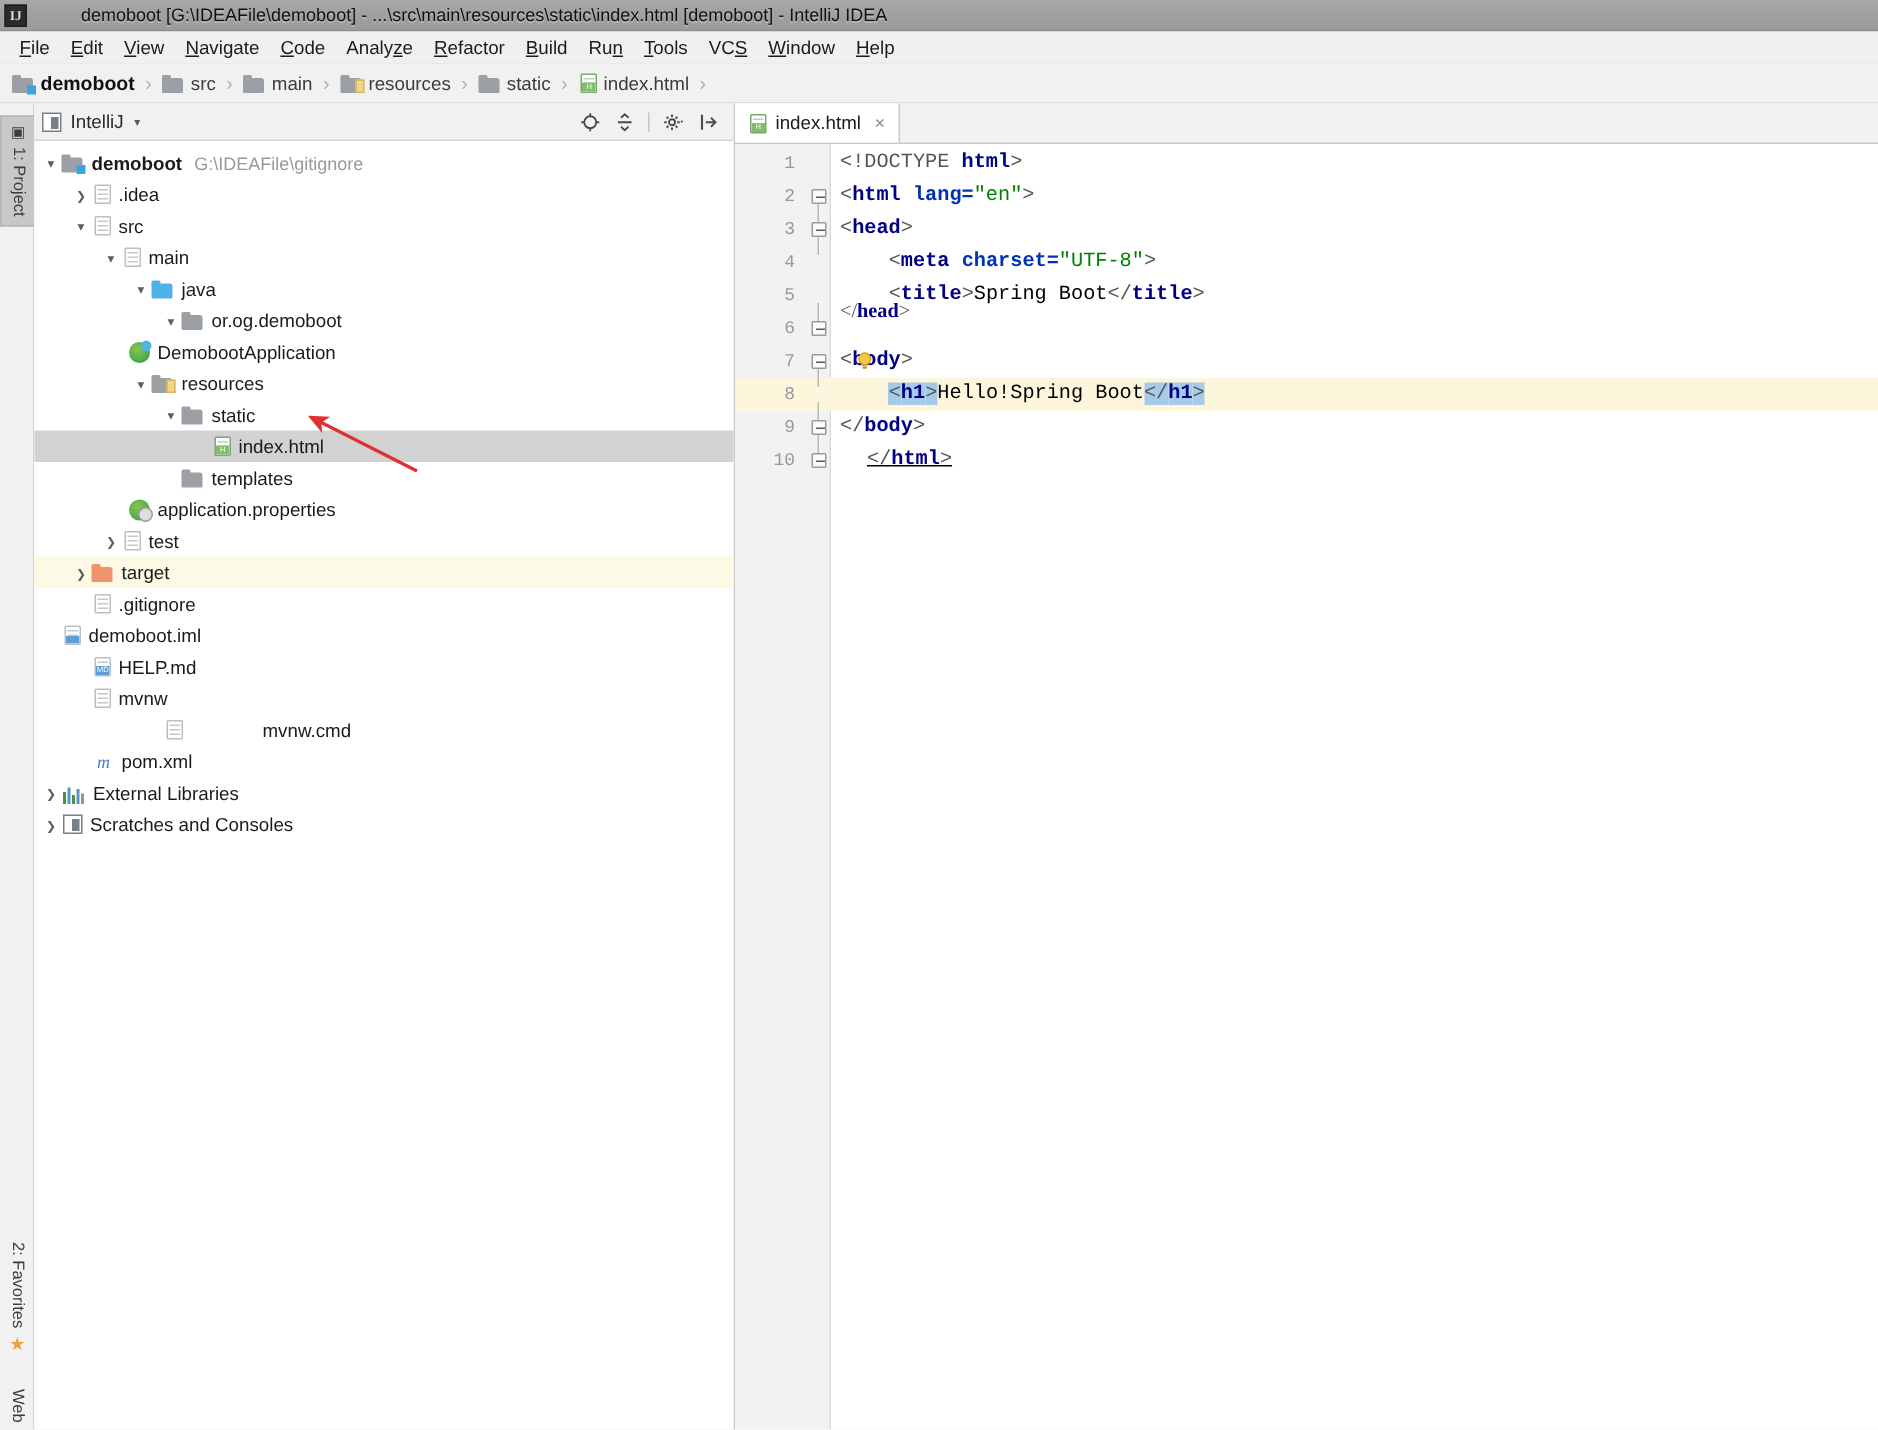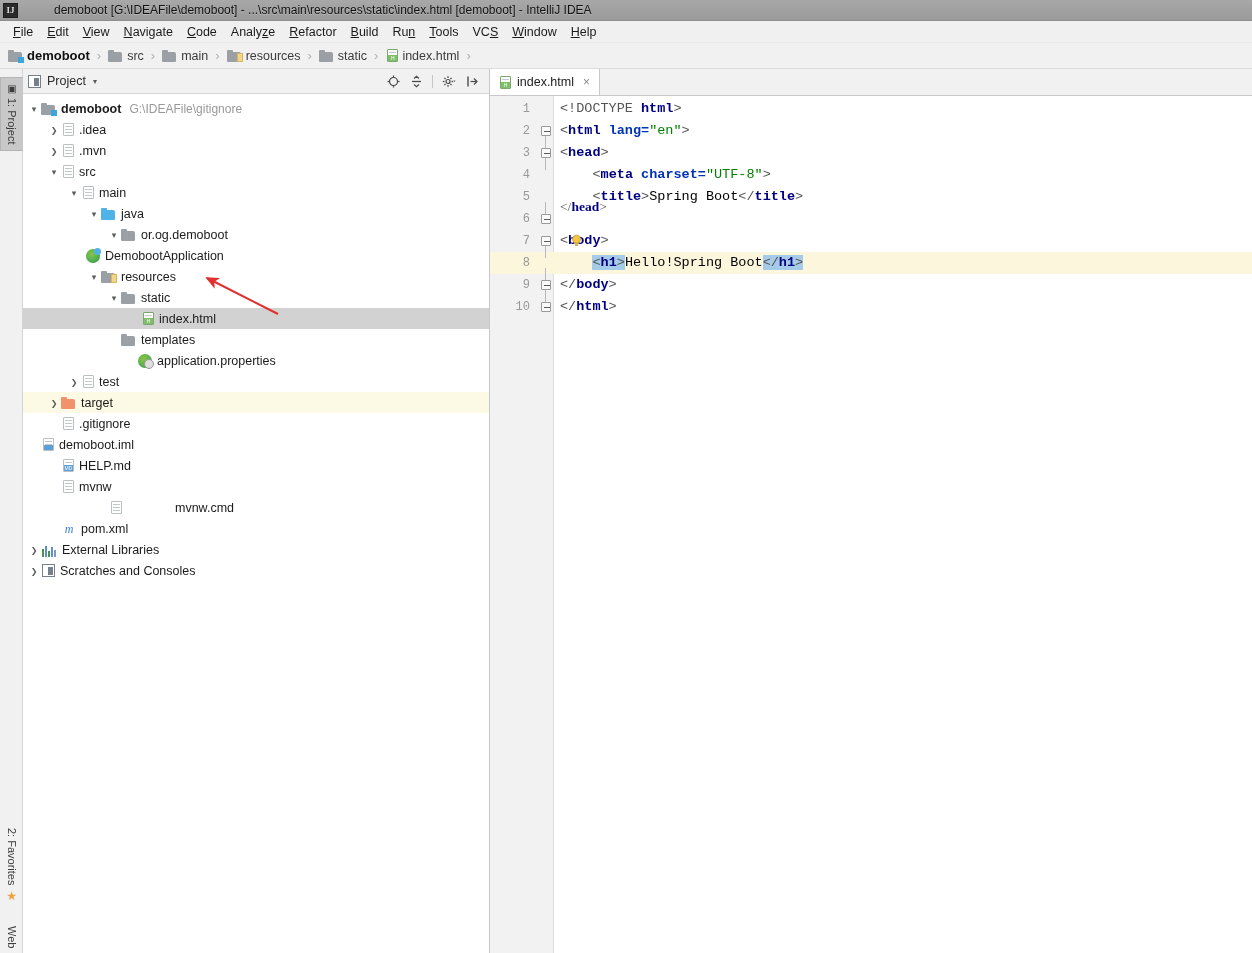--- a/index.html
+++ b/index.html
@@ -322,21 +322,21 @@
     <div class="vtab" id="vtab-web">
       <span>Web</span>
       <span class="vicon" style="color:#3b8fc4;font-size:11px">◍</span>
     </div>
 
   </div>
 
   <div class="project-panel">
     <div class="pp-header">
       <span class="ic scratch"></span>
-      <span class="pp-title">Project</span>
+      <span class="pp-title">IntelliJ</span>
       <span class="pp-chevron">▾</span>
       <span class="pp-tools">
         <span class="pp-tool">
           <svg width="13" height="13" viewBox="0 0 13 13">
               <circle cx="6.5" cy="6.5" r="4" fill="none" stroke="#4a4a4a" stroke-width="1.2"></circle>
               <line x1="6.5" y1="0.5" x2="6.5" y2="3" stroke="#4a4a4a" stroke-width="1.2"></line>
               <line x1="6.5" y1="10" x2="6.5" y2="12.5" stroke="#4a4a4a" stroke-width="1.2"></line>
               <line x1="0.5" y1="6.5" x2="3" y2="6.5" stroke="#4a4a4a" stroke-width="1.2"></line>
               <line x1="10" y1="6.5" x2="12.5" y2="6.5" stroke="#4a4a4a" stroke-width="1.2"></line>
             </svg>
@@ -382,25 +382,20 @@
           </span>
           <span class="tlabel">demoboot</span>
           <span class="tpath">G:\IDEAFile\gitignore</span>
         </div>
         <div class="trow" style="padding-left: 24px;">
           <span class="arrow right"></span>
           <span class="ic file"></span>
           <span class="tlabel">.idea</span>
         </div>
         <div class="trow" style="padding-left: 24px;">
-          <span class="arrow right"></span>
-          <span class="ic file"></span>
-          <span class="tlabel">.mvn</span>
-        </div>
-        <div class="trow" style="padding-left: 24px;">
           <span class="arrow down"></span>
           <span class="ic file"></span>
           <span class="tlabel">src</span>
         </div>
         <div class="trow" style="padding-left: 44px;">
           <span class="arrow down"></span>
           <span class="ic file"></span>
           <span class="tlabel">main</span>
         </div>
         <div class="trow" style="padding-left: 64px;">
@@ -435,21 +430,21 @@
           <span class="ic file file-html">
             <span class="tag">H</span>
           </span>
           <span class="tlabel">index.html</span>
         </div>
         <div class="trow" style="padding-left: 84px;">
           <span class="arrow"></span>
           <span class="ic folder"></span>
           <span class="tlabel">templates</span>
         </div>
-        <div class="trow" style="padding-left: 100px;">
+        <div class="trow" style="padding-left: 48px;">
           <span class="arrow"></span>
           <span class="ic props"></span>
           <span class="tlabel">application.properties</span>
         </div>
         <div class="trow" style="padding-left: 44px;">
           <span class="arrow right"></span>
           <span class="ic file"></span>
           <span class="tlabel">test</span>
         </div>
         <div class="trow excluded" style="padding-left: 24px;">
@@ -562,21 +557,21 @@
           <div class="caretline" style="top: 156px;"></div>
           <div class="codeline" style="top: 2px; left: 6px;"><span class="tok-br">&lt;!DOCTYPE </span><span class="tok-tag">html</span><span class="tok-br">&gt;</span></div>
           <div class="codeline" style="top: 24px; left: 6px;"><span class="tok-br">&lt;</span><span class="tok-tag">html </span><span class="tok-attr">lang=</span><span class="tok-str">"en"</span><span class="tok-br">&gt;</span></div>
           <div class="codeline" style="top: 46px; left: 6px;"><span class="tok-br">&lt;</span><span class="tok-tag">head</span><span class="tok-br">&gt;</span></div>
           <div class="codeline" style="top: 68px; left: 38.48px;"><span class="tok-br">&lt;</span><span class="tok-tag">meta </span><span class="tok-attr">charset=</span><span class="tok-str">"UTF-8"</span><span class="tok-br">&gt;</span></div>
           <div class="codeline" style="top: 90px; left: 38.48px;"><span class="tok-br">&lt;</span><span class="tok-tag">title</span><span class="tok-br">&gt;</span><span class="tok-txt">Spring Boot</span><span class="tok-br">&lt;/</span><span class="tok-tag">title</span><span class="tok-br">&gt;</span></div>
           <div class="codeline" style="top: 100px; left: 6px; font-family: Liberation Serif, serif;"><span class="tok-br">&lt;/</span><span class="tok-tag">head</span><span class="tok-br">&gt;</span></div>
           <div class="codeline" style="top: 134px; left: 6px;"><span class="tok-br">&lt;</span><span class="tok-tag">body</span><span class="tok-br">&gt;</span></div>
           <div class="codeline" style="top: 156px; left: 38.48px;"><span class="tok-br sel">&lt;</span><span class="tok-tag sel">h1</span><span class="tok-br sel">&gt;</span><span class="tok-txt">Hello!Spring Boot</span><span class="tok-br sel">&lt;/</span><span class="tok-tag sel">h1</span><span class="tok-br sel">&gt;</span></div>
           <div class="codeline" style="top: 178px; left: 6px;"><span class="tok-br">&lt;/</span><span class="tok-tag">body</span><span class="tok-br">&gt;</span></div>
-          <div class="codeline" style="top: 200px; left: 6px;"><span class="tok-br">&lt;/</span><span class="tok-tag">html</span><span class="tok-br">&gt;</span></div>
+          <div class="codeline" style="top: 200px; left: 24px; text-decoration: underline;"><span class="tok-br">&lt;/</span><span class="tok-tag">html</span><span class="tok-br">&gt;</span></div>
           <div class="bulb" style="top: 138px; left: 15.744px;"><svg width="13" height="13" viewBox="0 0 13 13">
               <circle cx="6.5" cy="5.2" r="4" fill="#f5c842" stroke="#c9952a" stroke-width="0.8"></circle>
               <rect x="4.6" y="8.8" width="3.8" height="1.5" fill="#d8a838"></rect>
               <rect x="5.1" y="10.5" width="2.8" height="1.3" fill="#bf8f2c"></rect>
             </svg></div>
         </div>
     </div>
   </div>
 
 </div>

